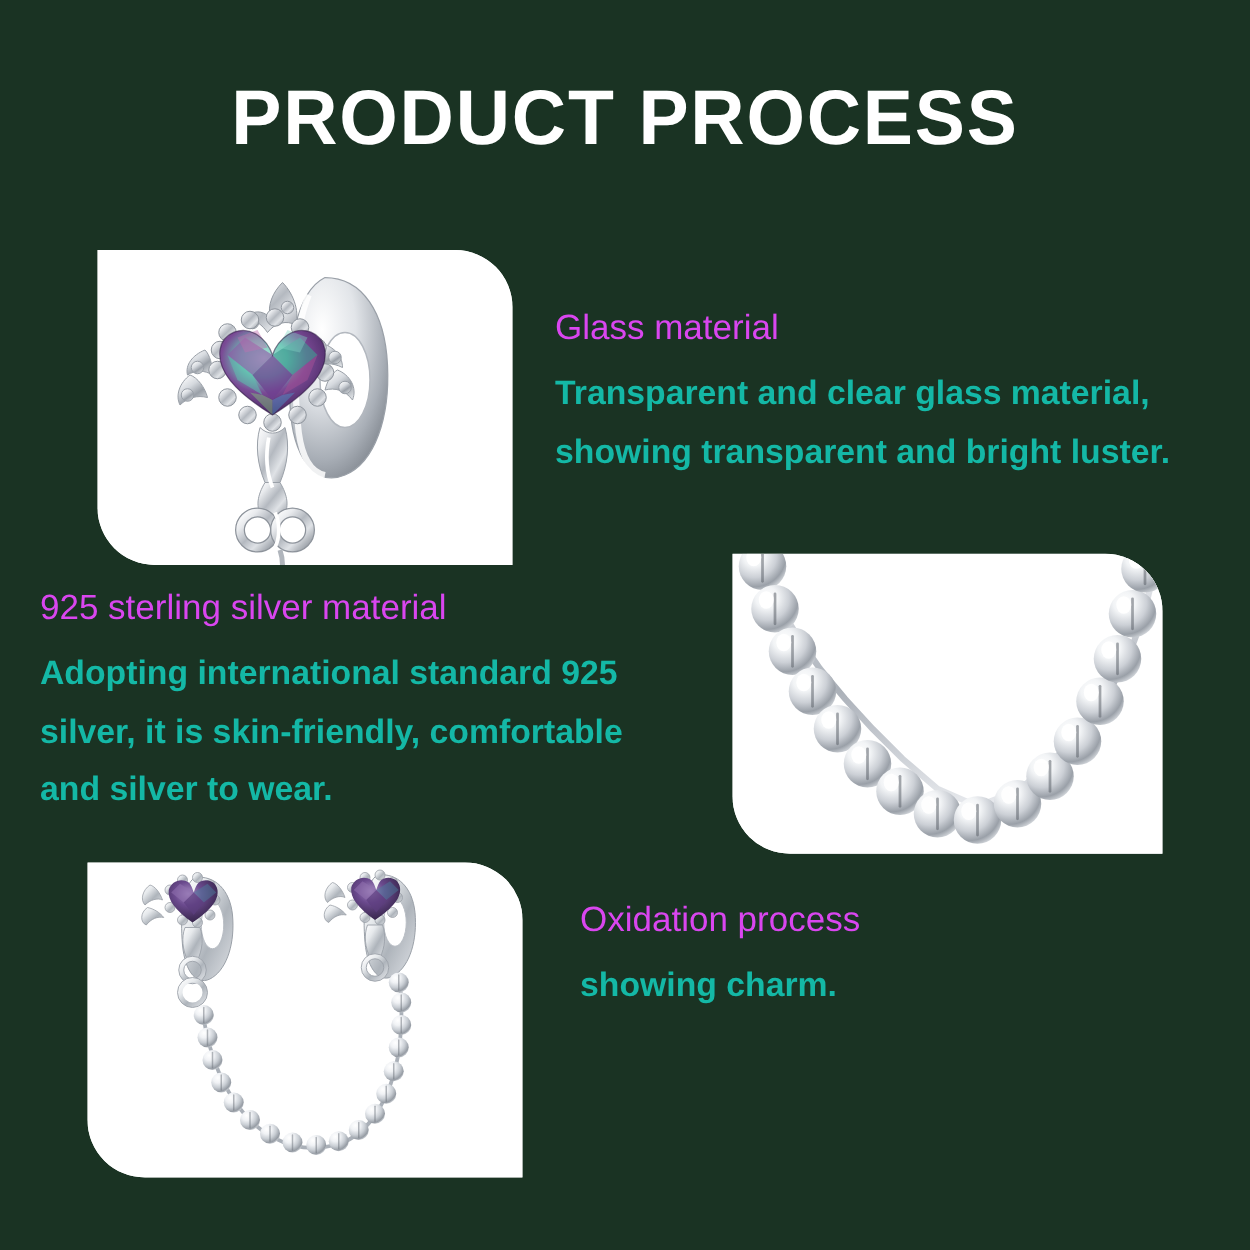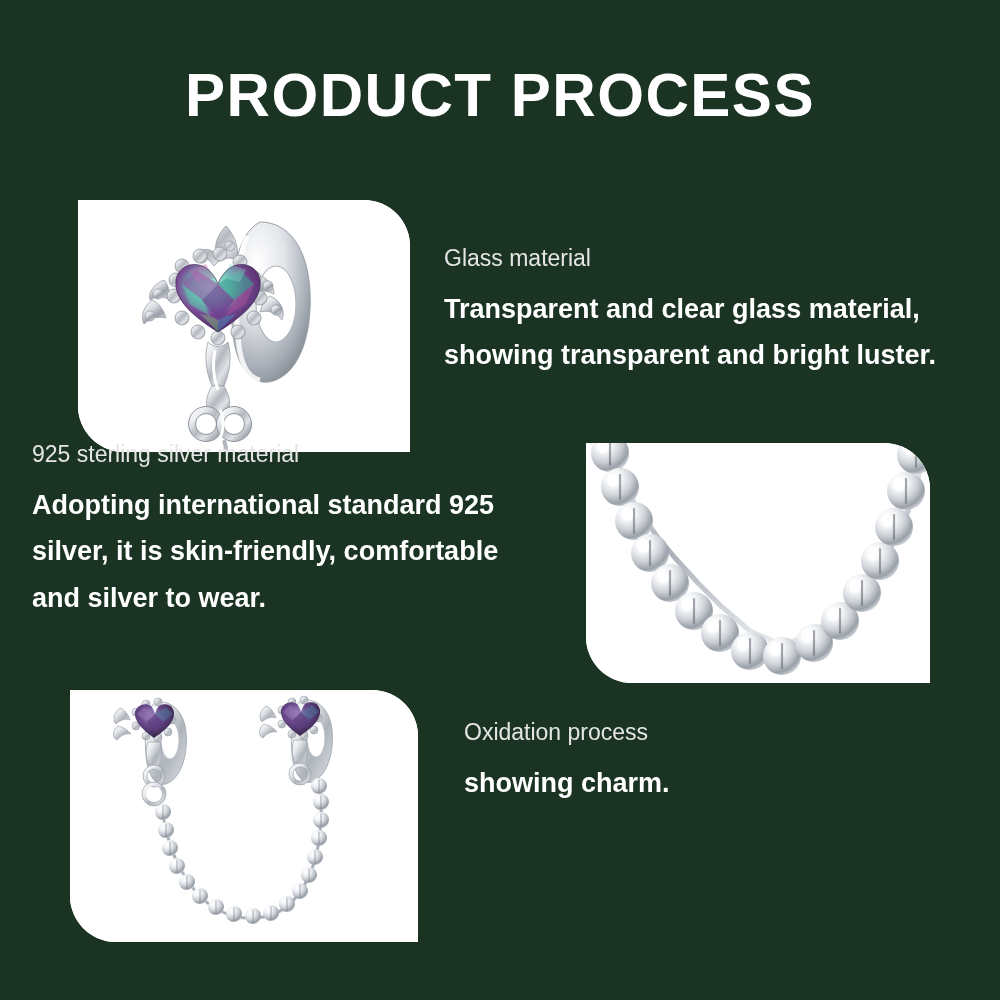--- a/index.html
+++ b/index.html
@@ -40,29 +40,29 @@
   }
   .photo-inner {
     position: absolute;
     inset: 0;
     background: #ffffff;
   }
 
   
   .text-block { position: absolute; }
   .tb-heading {
-    color: #e5e5e5;
-    font-size: 23px;
+    color: #d946ef;
+    font-size: 28px;
     font-weight: 500;
     line-height: 1.12;
     margin: 0 0 14px 0;
     white-space: nowrap;
   }
   .tb-line {
-    color: #ffffff;
+    color: #14b8a6;
     font-size: 27px;
     font-weight: bold;
     line-height: 1.72;
     white-space: nowrap;
   }
 
   
   svg.art { display: block; width: 100%; height: 100%; }
 </style>
 </head>
@@ -433,21 +433,21 @@
       </svg>
     </div>
   </div>
 
   <div class="text-block" id="tb-1" style="left: 444px; top: 246px;">
     <div class="tb-heading">Glass material</div>
     <div class="tb-line">Transparent and clear glass material,</div>
     <div class="tb-line">showing transparent and bright luster.</div>
   </div>
 
-  <div class="text-block" id="tb-2" style="left: 32px; top: 442px;">
+  <div class="text-block" id="tb-2" style="left: 32px; top: 470px;">
     <div class="tb-heading">925 sterling silver material</div>
     <div class="tb-line">Adopting international standard 925</div>
     <div class="tb-line">silver, it is skin-friendly, comfortable</div>
     <div class="tb-line">and silver to wear.</div>
   </div>
 
   <div class="text-block" id="tb-3" style="left: 464px; top: 720px;">
     <div class="tb-heading">Oxidation process</div>
     <div class="tb-line">showing charm.</div>
   </div>

